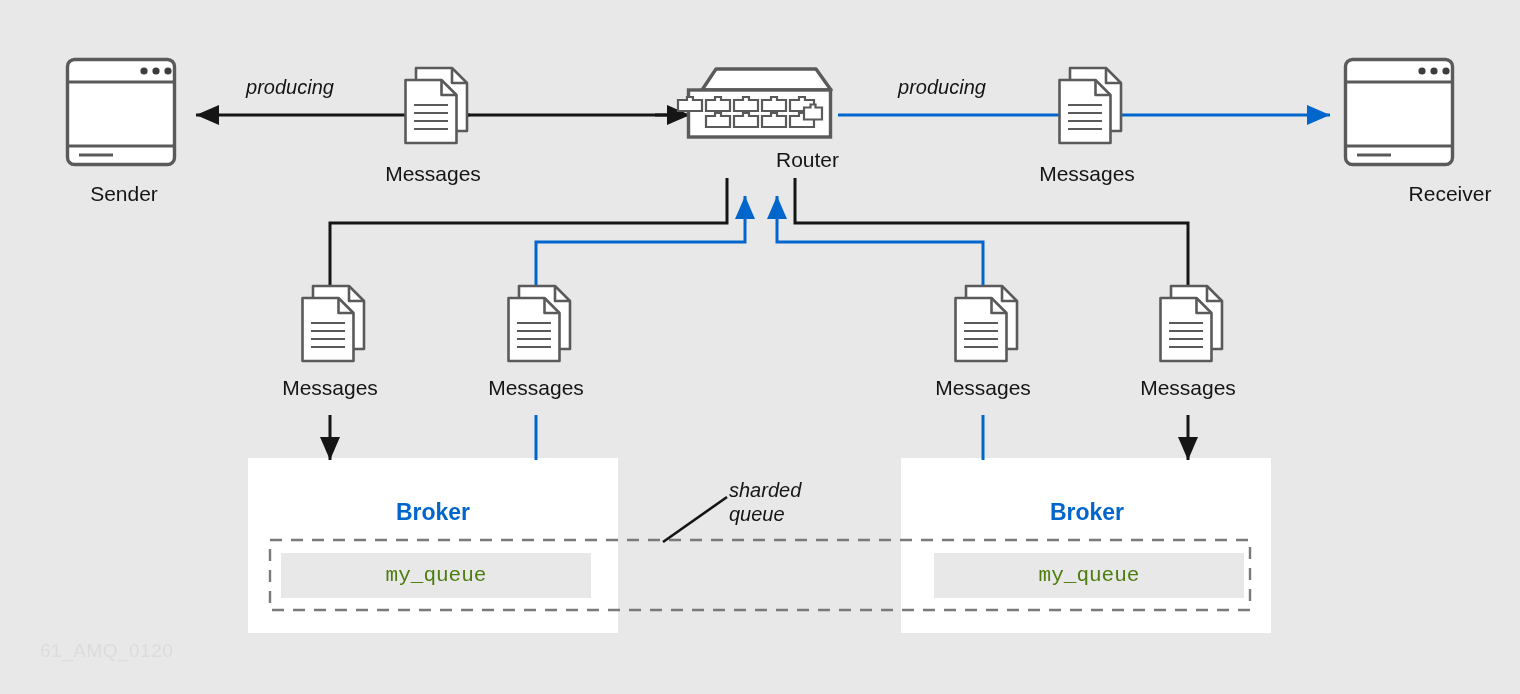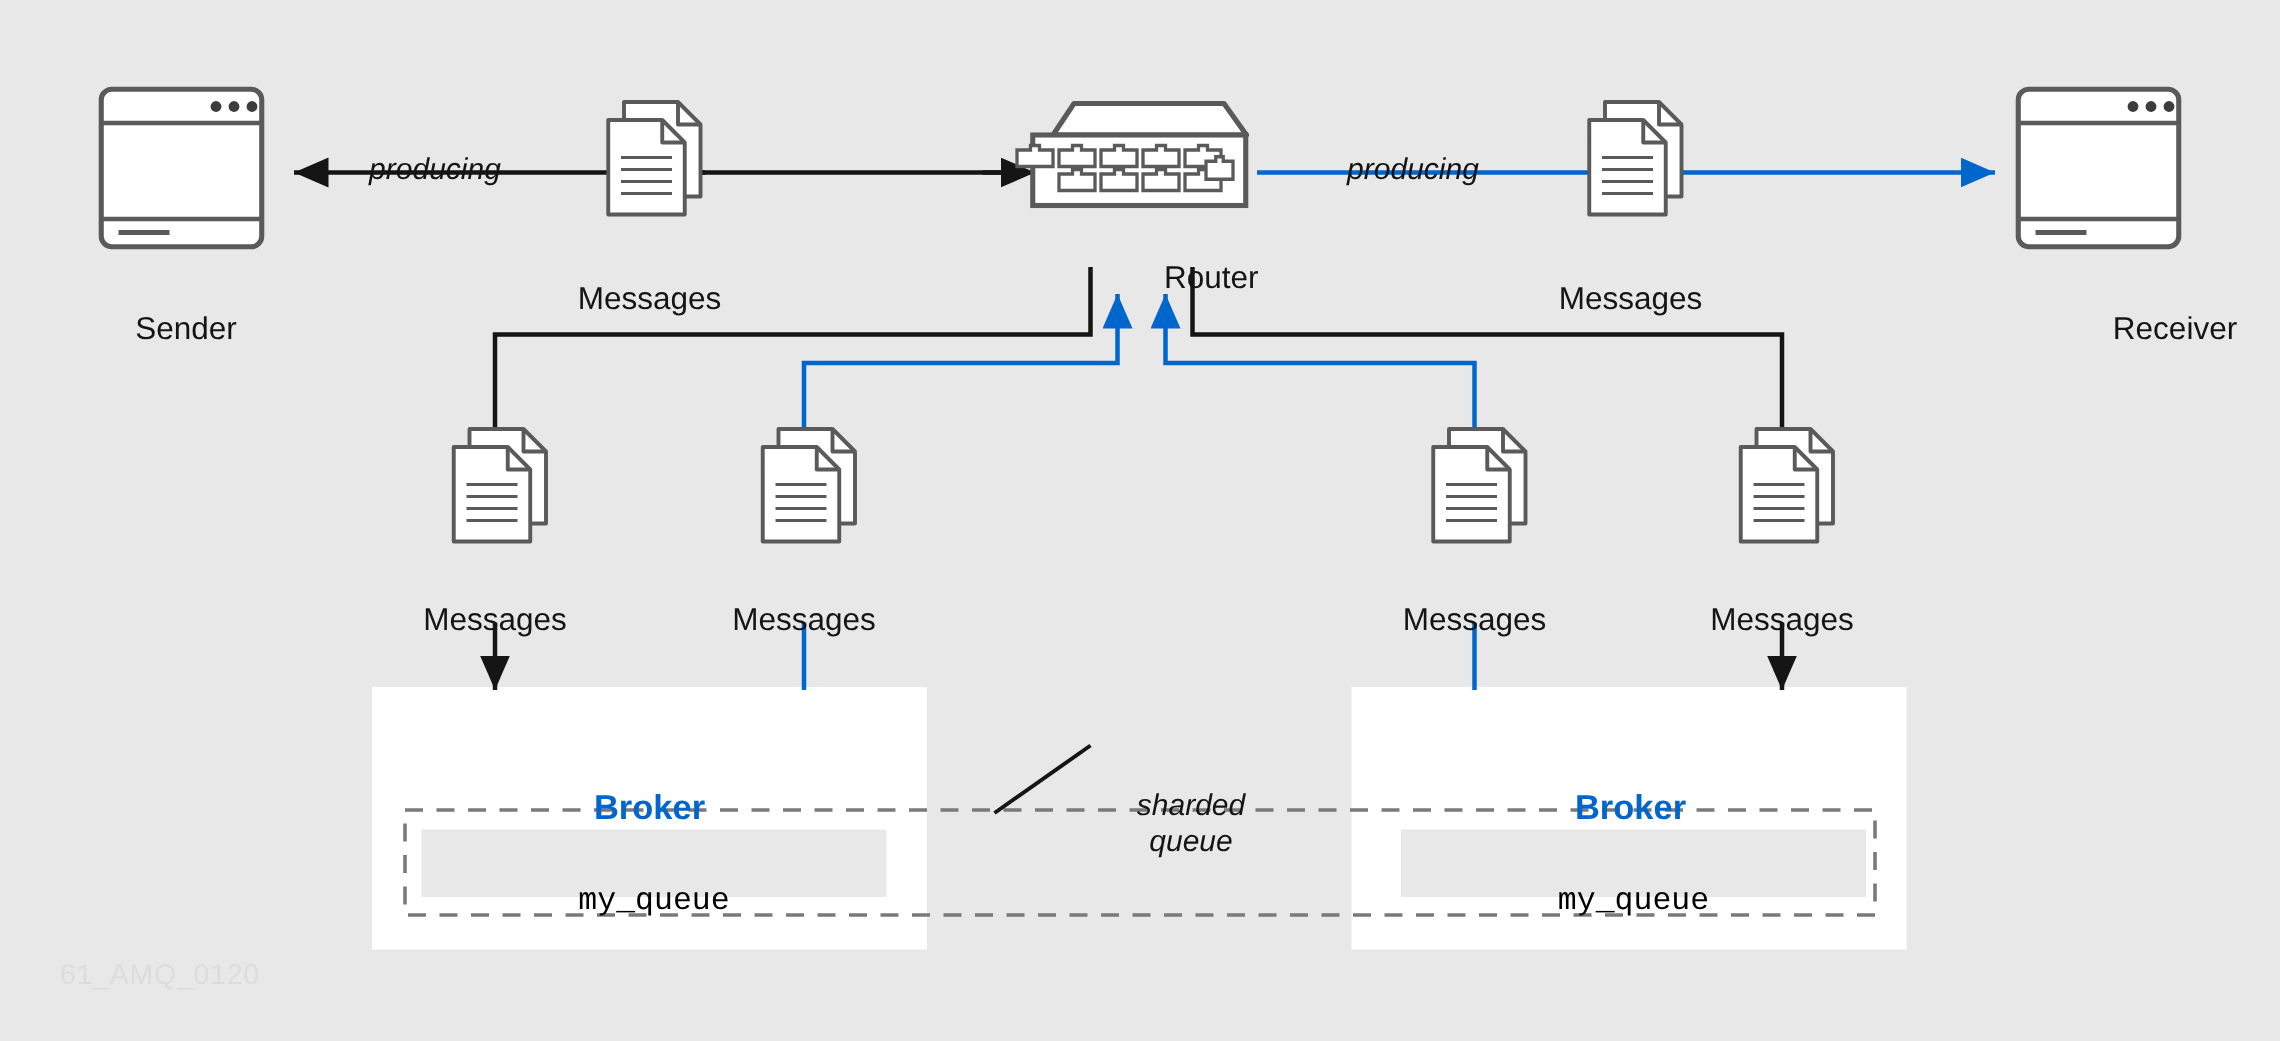--- a/index.html
+++ b/index.html
@@ -25,41 +25,40 @@
     width: 1520px;
     height: 694px;
   }
   .label {
     position: absolute;
     font-family: "Liberation Sans", sans-serif;
     color: #151515;
     white-space: pre;
     text-align: center;
     line-height: 1.18;
-    margin-top: 26px;
   }
   .node-label {
     font-size: 21px;
     font-weight: 400;
   }
   .edge-label {
     font-size: 20px;
     font-style: italic;
     font-weight: 400;
   }
   .broker-label {
     font-size: 23px;
     font-weight: 700;
     color: #0066cc;
     text-align: center;
   }
   .queue-label {
     font-family: "Liberation Mono", monospace;
     font-size: 21px;
-    color: #000000;
+    color: #4d7c0f;
   }
   .watermark {
     position: absolute;
     left: 40px;
     top: 640px;
     font-size: 19px;
     color: #dcdcdc;
     letter-spacing: 0.5px;
   }
 </style>
@@ -277,18 +276,18 @@
   <div class="label node-label" style="left:1108px; top:376px; width:160px;">Messages</div>
 
   <div class="label broker-label" style="left:353px; top:499px; width:160px;">Broker</div>
 
   <div class="label broker-label" style="left:1007px; top:499px; width:160px;">Broker</div>
 
   <div class="label queue-label" style="left:281px; top:564px; width:310px;">my_queue</div>
 
   <div class="label queue-label" style="left:934px; top:564px; width:310px;">my_queue</div>
 
-  <div class="label edge-label" style="left:729px; top:500px; width:130px; text-align:center;">sharded
+  <div class="label edge-label" style="left:729px; top:479px; width:130px; text-align:left;">sharded
 queue</div>
 
   <div class="watermark">61_AMQ_0120</div>
 
 </div>
 
 </body></html>

